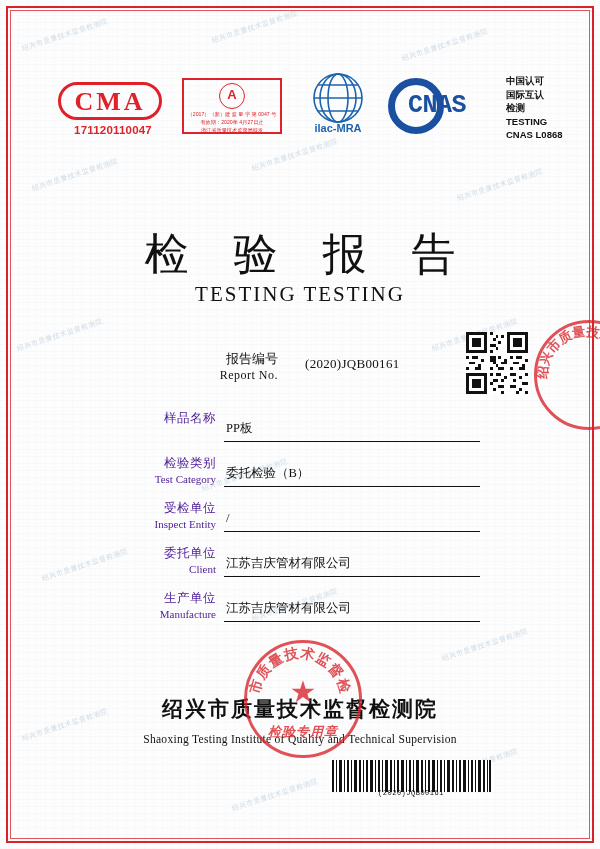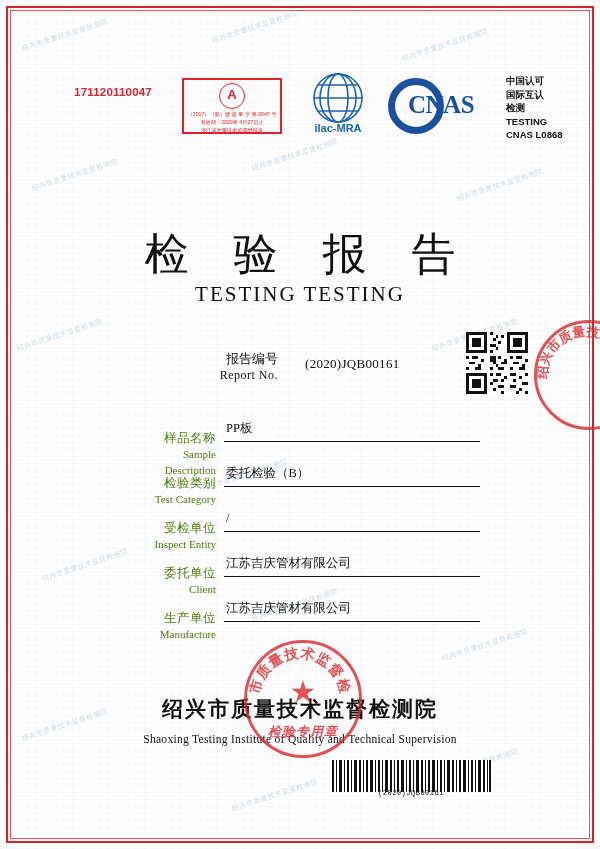--- a/index.html
+++ b/index.html
@@ -154,21 +154,21 @@
     left: 0; top: 0;
     width: 56px; height: 56px;
     border-radius: 50%;
     border: 7px solid #1b4fa0;
     box-sizing: border-box;
   }
   #cnas-logo .cnas-text {
     position: absolute;
     left: 20px; top: 13px;
     color: #1b4fa0;
-    font-family: Liberation Serif, serif;
+    font-family: Liberation Mono, monospace;
     font-weight: bold;
     font-size: 25px;
     letter-spacing: -0.5px;
   }
   
   #cnas-desc {
     position: absolute;
     left: 448px; top: 2px;
     color: #111;
     font-family: "Liberation Sans", sans-serif;
@@ -248,23 +248,22 @@
     position: relative;
     height: 45px;
   }
   .field-label {
     position: absolute;
     left: 0;
     top: 2px;
     width: 76px;
     text-align: right;
     font-family: "Liberation Serif", serif;
-    color: #4d7c0f;
+    color: #4c1d95;
     line-height: 16px;
-    margin-top: 20px;
   }
   .field-label .cn { font-size: 12.5px; display: block; letter-spacing: 0.5px;}
   .field-label .en { font-size: 11px; display: block; }
   .field-value {
     position: absolute;
     left: 84px;
     right: 0;
     top: 8px;
     height: 26px;
     border-bottom: 1px solid #111;
@@ -403,20 +402,23 @@
       <div class="wm-text" style="left: 230px; top: 790px;">绍兴市质量技术监督检测院</div>
       <div class="wm-text" style="left: 430px; top: 760px;">绍兴市质量技术监督检测院</div>
     </div>
 
   <div id="border-frame"></div>
   <div id="border-frame-inner"></div>
 
   <div id="logo-row">
 
     <div id="cma-logo">
+      <div class="cma-box">
+        <div class="cma-letters">CMA</div>
+      </div>
       <div class="cma-number">171120110047</div>
     </div>
 
     <div id="approval-box">
       <div class="ab-circle">A</div>
       <span class="ab-line">（2017）（新）建 监 量 字 第 0047 号</span>
       <span class="ab-line">有效期：2020年 4月27日止</span>
       <span class="ab-line">浙江省质量技术监督局核发</span>
     </div>
 
@@ -528,21 +530,20 @@
         <rect x="17" y="20" width="1" height="1"></rect>
       </g>
     </svg>
   </div>
 
   <div id="fields">
 
     <div class="field-row">
       <div class="field-label">
         <span class="cn">样品名称</span>
-        <span class="en">Sample Description</span>
       </div>
       <div class="field-value">PP板</div>
     </div>
 
     <div class="field-row">
       <div class="field-label">
         <span class="cn">检验类别</span>
         <span class="en">Test Category</span>
       </div>
       <div class="field-value">委托检验（B）</div>

